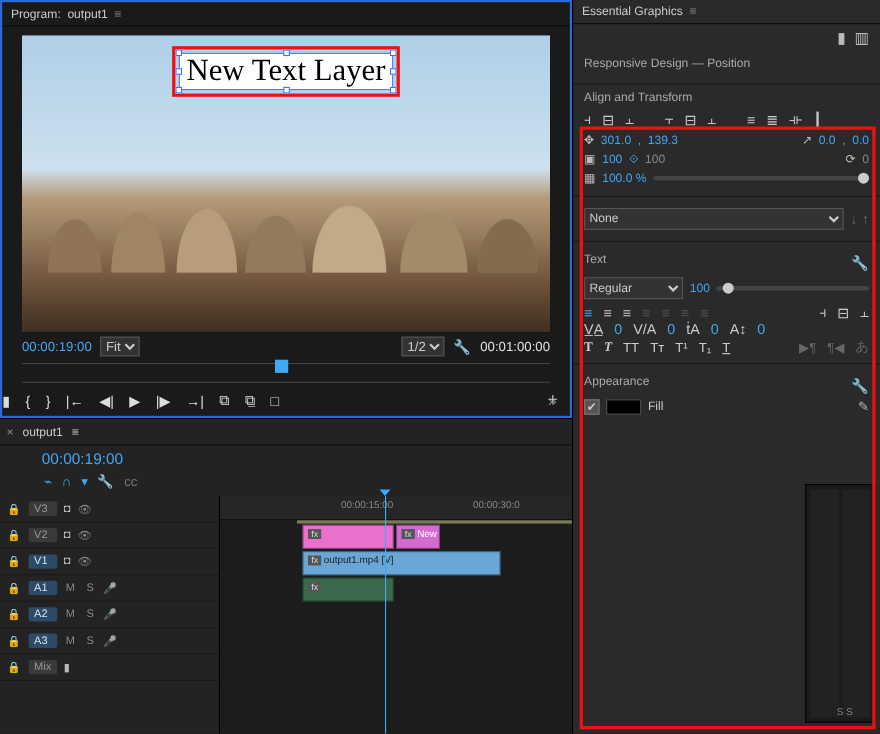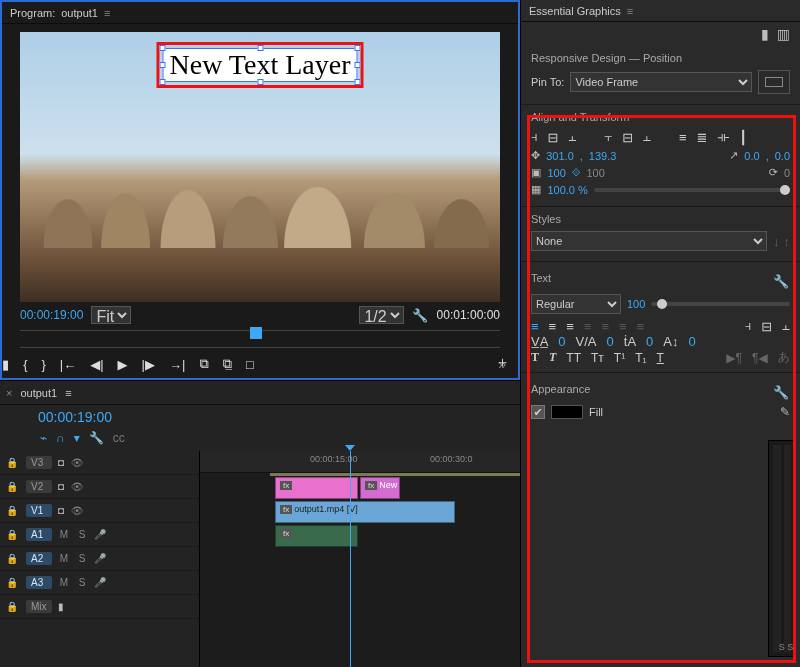--- a/index.html
+++ b/index.html
@@ -20,21 +20,21 @@
     radial-gradient(ellipse 45px 85px at 48% 100%,#947a5c 0 60%,transparent 62%),
     radial-gradient(ellipse 55px 100px at 62% 100%,#c2a987 0 60%,transparent 62%),
     radial-gradient(ellipse 50px 90px at 78% 100%,#a38a69 0 60%,transparent 62%),
     radial-gradient(ellipse 45px 80px at 92% 100%,#846b4e 0 60%,transparent 62%)}
   .textbox{position:absolute;top:10px;left:50%;transform:translateX(-50%);border:3px solid #e11;padding:3px}
   .textbox-inner{border:1px solid #3674ff;background:#fff;color:#000000;font:28px Tahoma;padding:0 6px;position:relative}
   .handle{position:absolute;width:6px;height:6px;background:#fff;border:1px solid #3674ff}
   .h-tl{top:-4px;left:-4px}.h-tr{top:-4px;right:-4px}.h-bl{bottom:-4px;left:-4px}.h-br{bottom:-4px;right:-4px}
   .h-t{top:-4px;left:calc(50% - 3px)}.h-b{bottom:-4px;left:calc(50% - 3px)}.h-l{top:calc(50% - 3px);left:-4px}.h-r{top:calc(50% - 3px);right:-4px}
   .monitor-bar{display:flex;align-items:center;gap:8px;padding:4px 18px;color:#3fa9f5}
-  .monitor-bar select{background:#333;color:#ccc;border:1px solid #555;font-size:16px;height:18px}
+  .monitor-bar select{background:#333;color:#ccc;border:1px solid #555;font-size:12px;height:18px}
   .tc{color:#3fa9f5;font-family:Liberation Sans, sans-serif;font-size:12px}
   .tc2{color:#e0e0e0}
   .wrench{color:#bbb;font-size:13px}
   .scrub{height:18px;margin:2px 18px;position:relative;border-top:1px solid #444;border-bottom:1px solid #444}
   .scrub .play{position:absolute;top:-4px;left:48%;width:12px;height:12px;background:#3fa9f5}
   .transport{display:flex;justify-content:center;gap:14px;padding:6px 0;color:#ddd;font-size:13px;align-items:center}
   .transport span{cursor:pointer}
   .transport .dbl{font-size:14px;margin-left:auto;padding-right:12px;color:#888}
   .transport .plus{position:absolute;bottom:6px;right:8px;color:#ccc;font-size:15px}
   
@@ -56,21 +56,21 @@
   .ruler span{position:absolute;top:3px}
   .playline{position:absolute;top:0;bottom:0;left:150px;width:1px;background:#3fa9f5}
   .playline::before{content:"";position:absolute;top:-6px;left:-5px;border:5px solid transparent;border-top:6px solid #3fa9f5}
   .region{position:absolute;top:22px;left:70px;right:0;height:3px;background:#7a7a55}
   .clip{position:absolute;height:22px;font-size:9px;color:#222;padding:2px 4px;overflow:hidden;white-space:nowrap;border:1px solid rgba(0,0,0,.4)}
   .c-gfx{background:#e970cd;top:26px;left:75px;width:83px}
   .c-gfx2{background:#d46bd1;top:26px;left:160px;width:40px;color:#fff}
   .c-vid{background:#6aa7d6;top:50px;left:75px;width:180px}
   .c-aud{background:#3a6a4c;top:74px;left:75px;width:83px}
   .fx{background:#555;color:#ddd;padding:0 3px;margin-right:2px;font-size:8px}
-  .meters{position:absolute;right:4px;top:440px;bottom:10px;width:28px;background:#1a1a1a;display:flex;gap:3px;padding:4px;border:1px solid #000}
+  .meters{position:absolute;right:4px;top:440px;bottom:10px;width:64px;background:#1a1a1a;display:flex;gap:3px;padding:4px;border:1px solid #000}
   .meter{flex:1;background:linear-gradient(#222,#222)}
   .ss{position:absolute;bottom:4px;width:100%;text-align:center;color:#888;font-size:9px}
   
   .section{padding:6px 10px;border-bottom:1px solid #1a1a1a}
   .sec-title{color:#aaa;margin-bottom:6px}
   .row{display:flex;align-items:center;gap:6px;margin:4px 0;font-size:11px}
   select.wide{flex:1;background:#333;border:1px solid #555;color:#ccc;height:20px;font-size:11px}
   .icon-row{display:flex;gap:10px;flex-wrap:wrap;color:#ccc;font-size:13px;align-items:center}
   .icon-row span{cursor:pointer}
   .num{color:#3fa9f5}
@@ -237,25 +237,20 @@
     <div class="panel-head">
       <span>Essential Graphics</span>
       <span class="ham">≡</span>
     </div>
     <div class="folder-row">
       <span>▮</span>
       <span>▥</span>
     </div>
     <div class="section">
       <div class="sec-title">Responsive Design — Position</div>
-      <div class="row pin-group">
-        <span>Pin To:</span>
-        <select class="wide"><option>Video Frame</option></select>
-        <div class="pin-widget"></div>
-      </div>
     </div>
 
     <div class="section">
       <div class="sec-title">Align and Transform</div>
       <div class="icon-row">
         <span>⫞</span>
         <span>⊟</span>
         <span>⫠</span>
         <span style="width:8px"></span>
         <span>⫟</span>
@@ -290,21 +285,20 @@
       <div class="row">
         <span class="iconbtn">▦</span>
         <span class="num">100.0 %</span>
         <div class="slider">
             <div class="knob" style="right:0"></div>
           </div>
       </div>
     </div>
 
     <div class="section">
-      <div class="sec-title">Styles</div>
       <div class="row">
         <select class="wide"><option>None</option></select>
         <span class="styles-arrows">
             <span>↓</span>
             <span>↑</span>
           </span>
       </div>
     </div>
 
     <div class="section">

